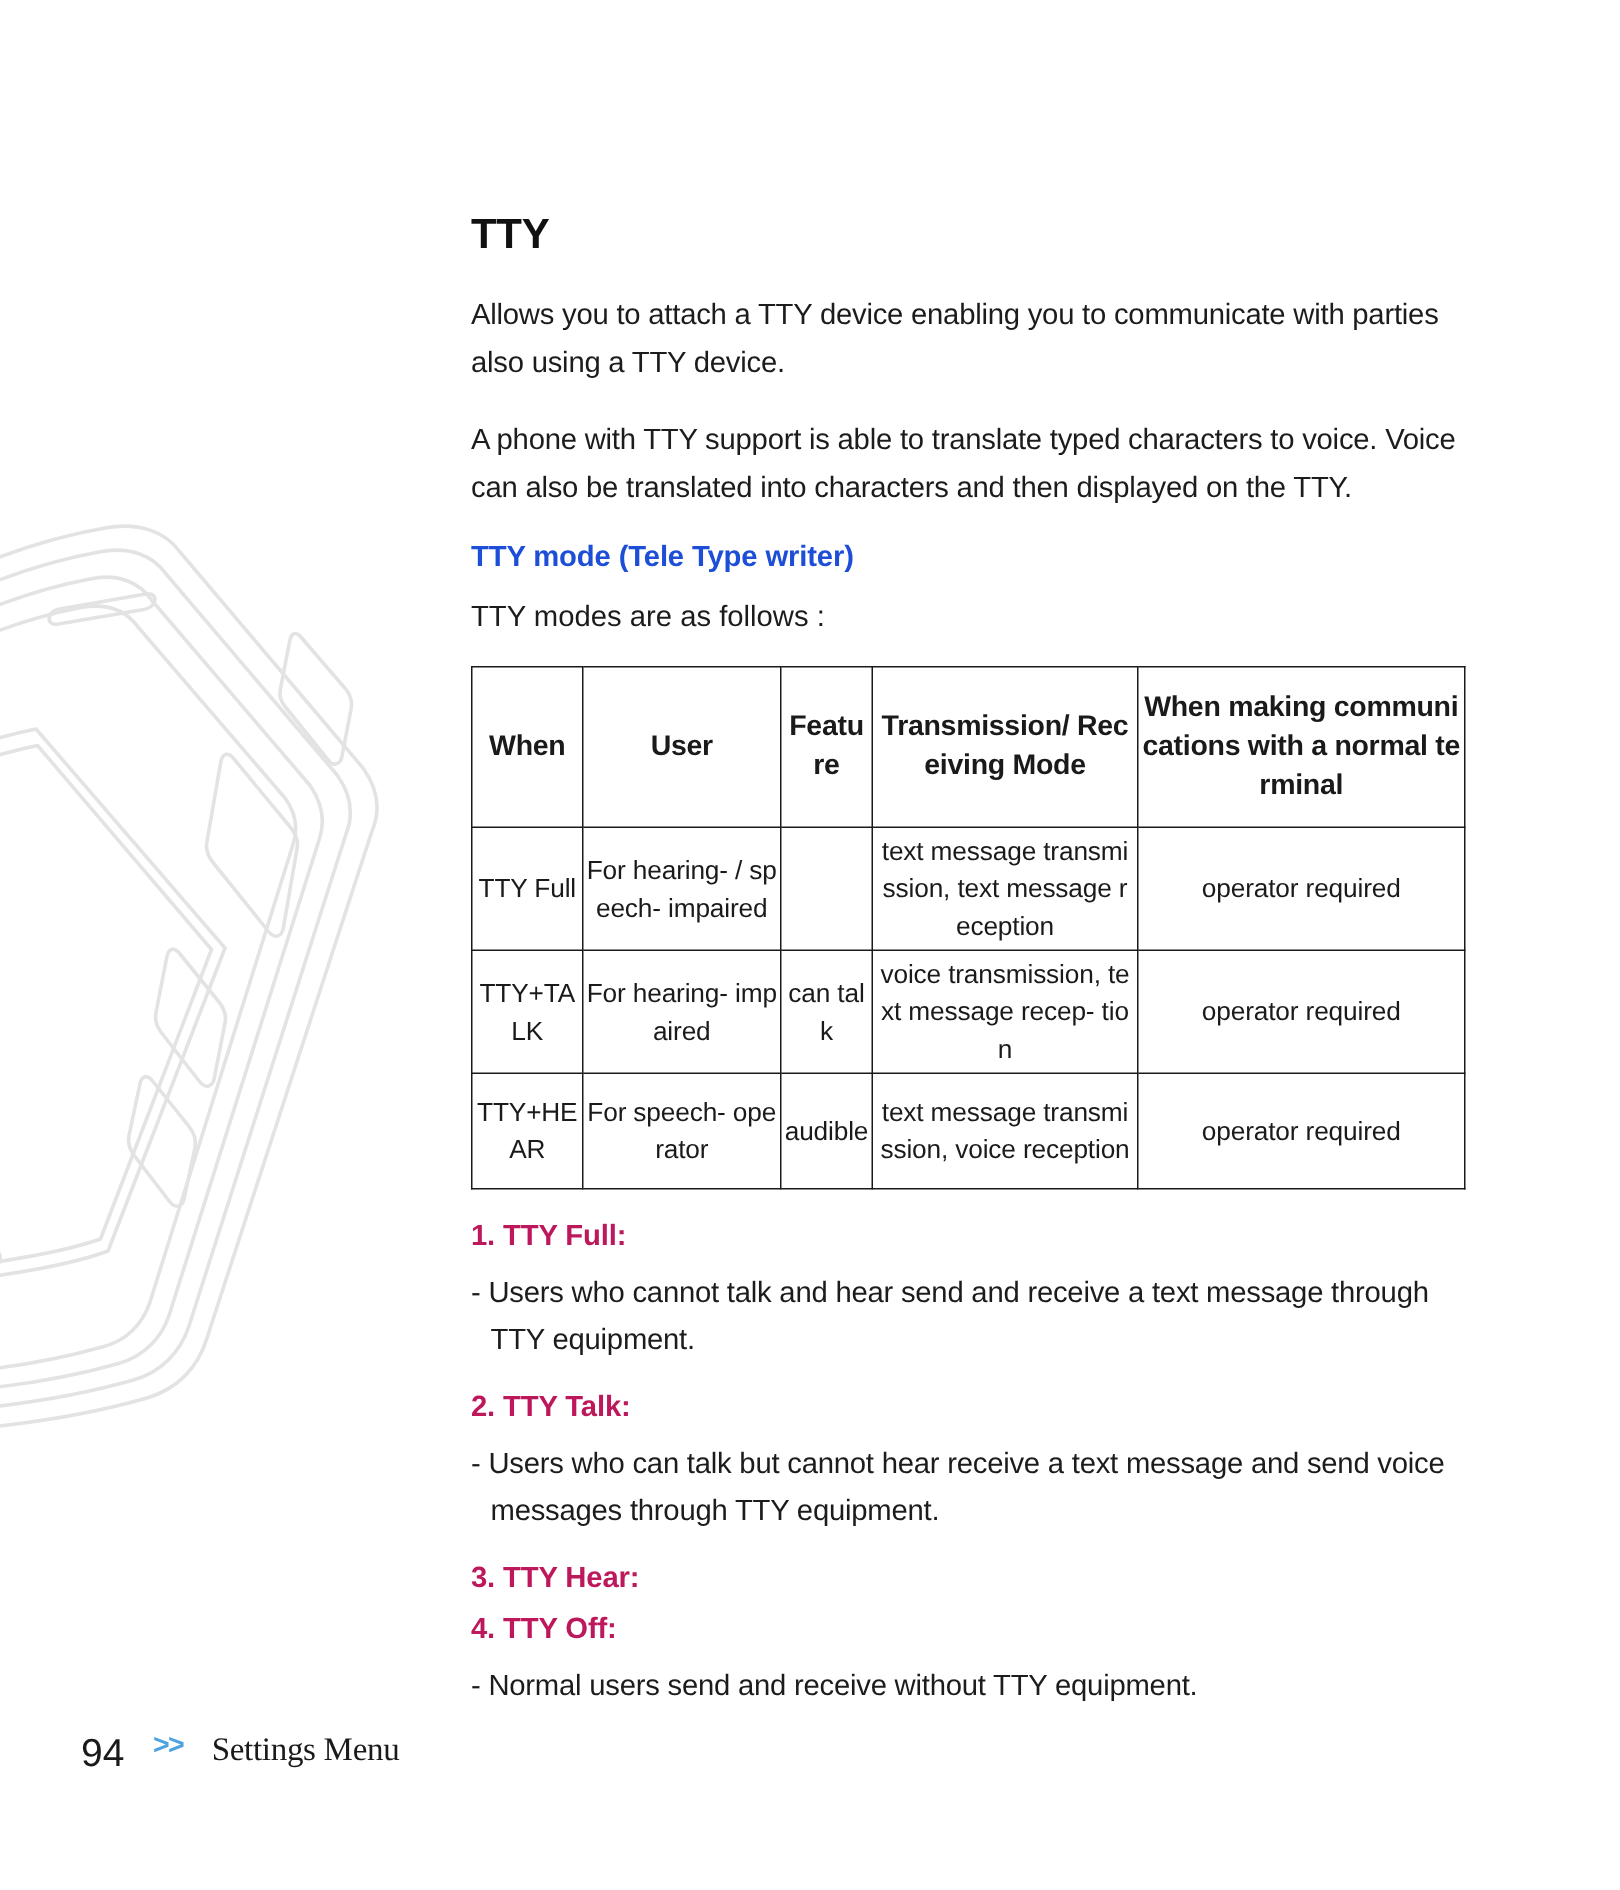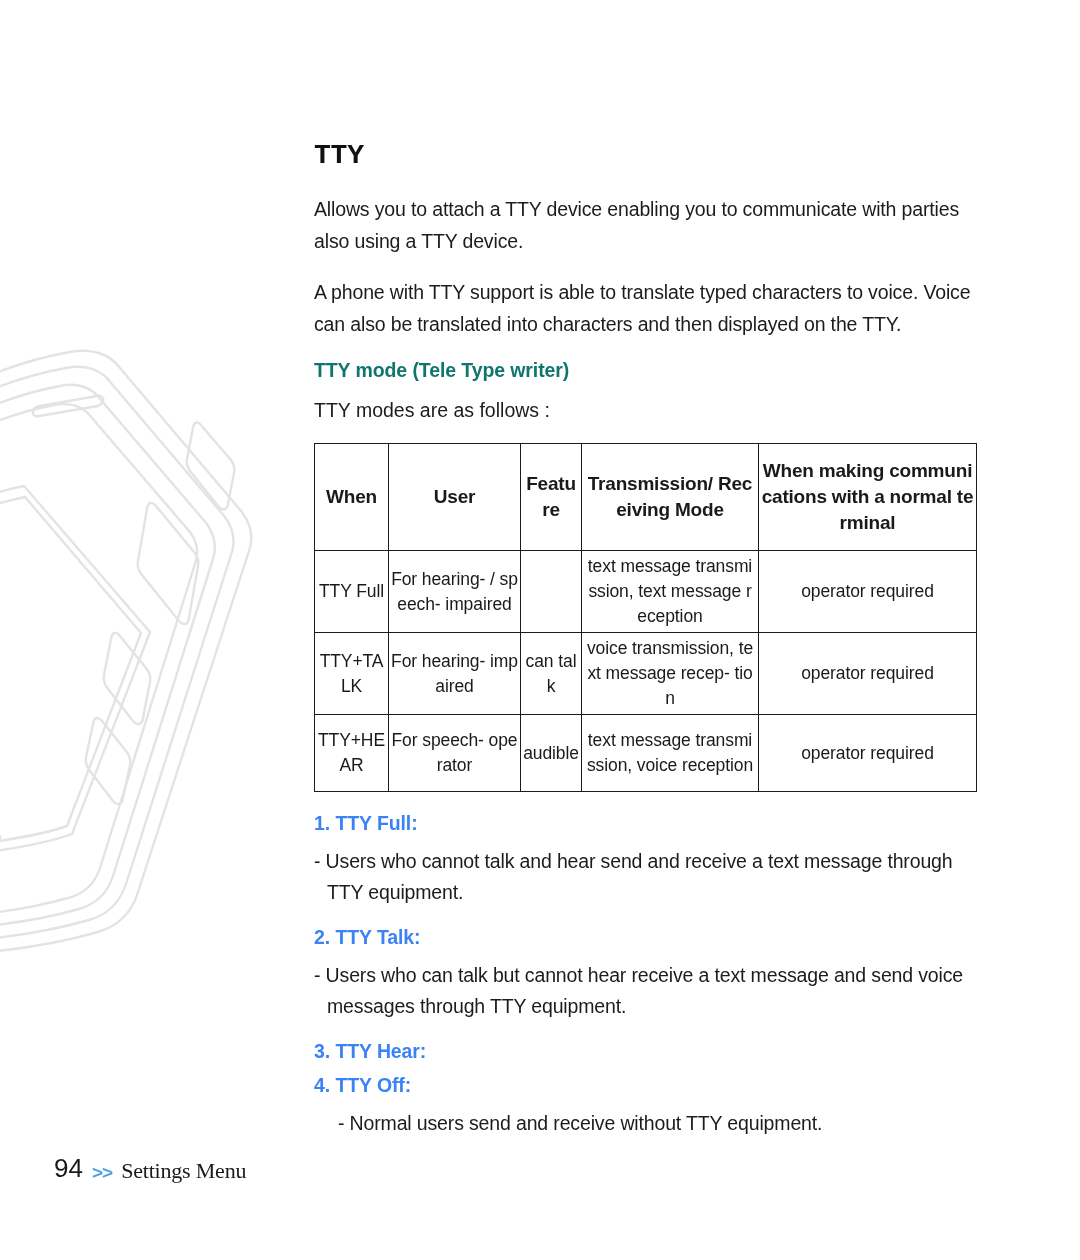--- a/index.html
+++ b/index.html
@@ -35,36 +35,35 @@
     width: 664px;
     z-index: 2;
   }
 
   .page-title {
     font-size: 28px;
     font-weight: bold;
     letter-spacing: -0.2px;
     margin: 0 0 22px 0;
     color: #111111;
-    font-family: Liberation Mono, monospace;
   }
 
   .para {
     font-size: 19.5px;
     line-height: 32px;
     margin: 0 0 19px 0;
     color: #1c1c1c;
     letter-spacing: -0.15px;
   }
 
   .subhead {
     font-size: 19.5px;
     font-weight: bold;
     margin: 0 0 13px 0;
-    color: #0f766e;
+    color: #1d4ed8;
     letter-spacing: -0.1px;
   }
 
   .lead-in {
     font-size: 19.5px;
     line-height: 30px;
     margin: 0 0 18px 0;
     color: #1c1c1c;
   }
 
@@ -111,43 +110,43 @@
   .th-trans   { font-size: 20px; }
   .th-when    { font-size: 19px; line-height: 27px; }
 
   .cell-menu  { font-size: 18px; word-break: break-all; }
   .cell-sm    { font-size: 17px; }
 
   
   .num-head {
     font-size: 19.5px;
     font-weight: bold;
-    color: #3b82f6;
+    color: #be185d;
     margin: 0 0 11px 0;
     letter-spacing: -0.1px;
   }
   .bullet {
     font-size: 19.5px;
     line-height: 31px;
     color: #1c1c1c;
     margin: 0 0 18px 0;
     padding-left: 13px;
     text-indent: -13px;
     letter-spacing: -0.15px;
   }
-  .bullet:last-child { margin-bottom: 0; margin-left: 24px; }
+  .bullet:last-child { margin-bottom: 0; }
 
   
   #footer {
     position: absolute;
     left: 54px;
     bottom: 76px;
     display: flex;
-    align-items: flex-end;
-    gap: 9px;
+    align-items: flex-start;
+    gap: 19px;
     z-index: 2;
   }
   #footer .pg-num {
     font-size: 26px;
     color: #1a1a1a;
     letter-spacing: 0px;
   }
   #footer .chev {
     font-size: 19px;
     font-weight: bold;

